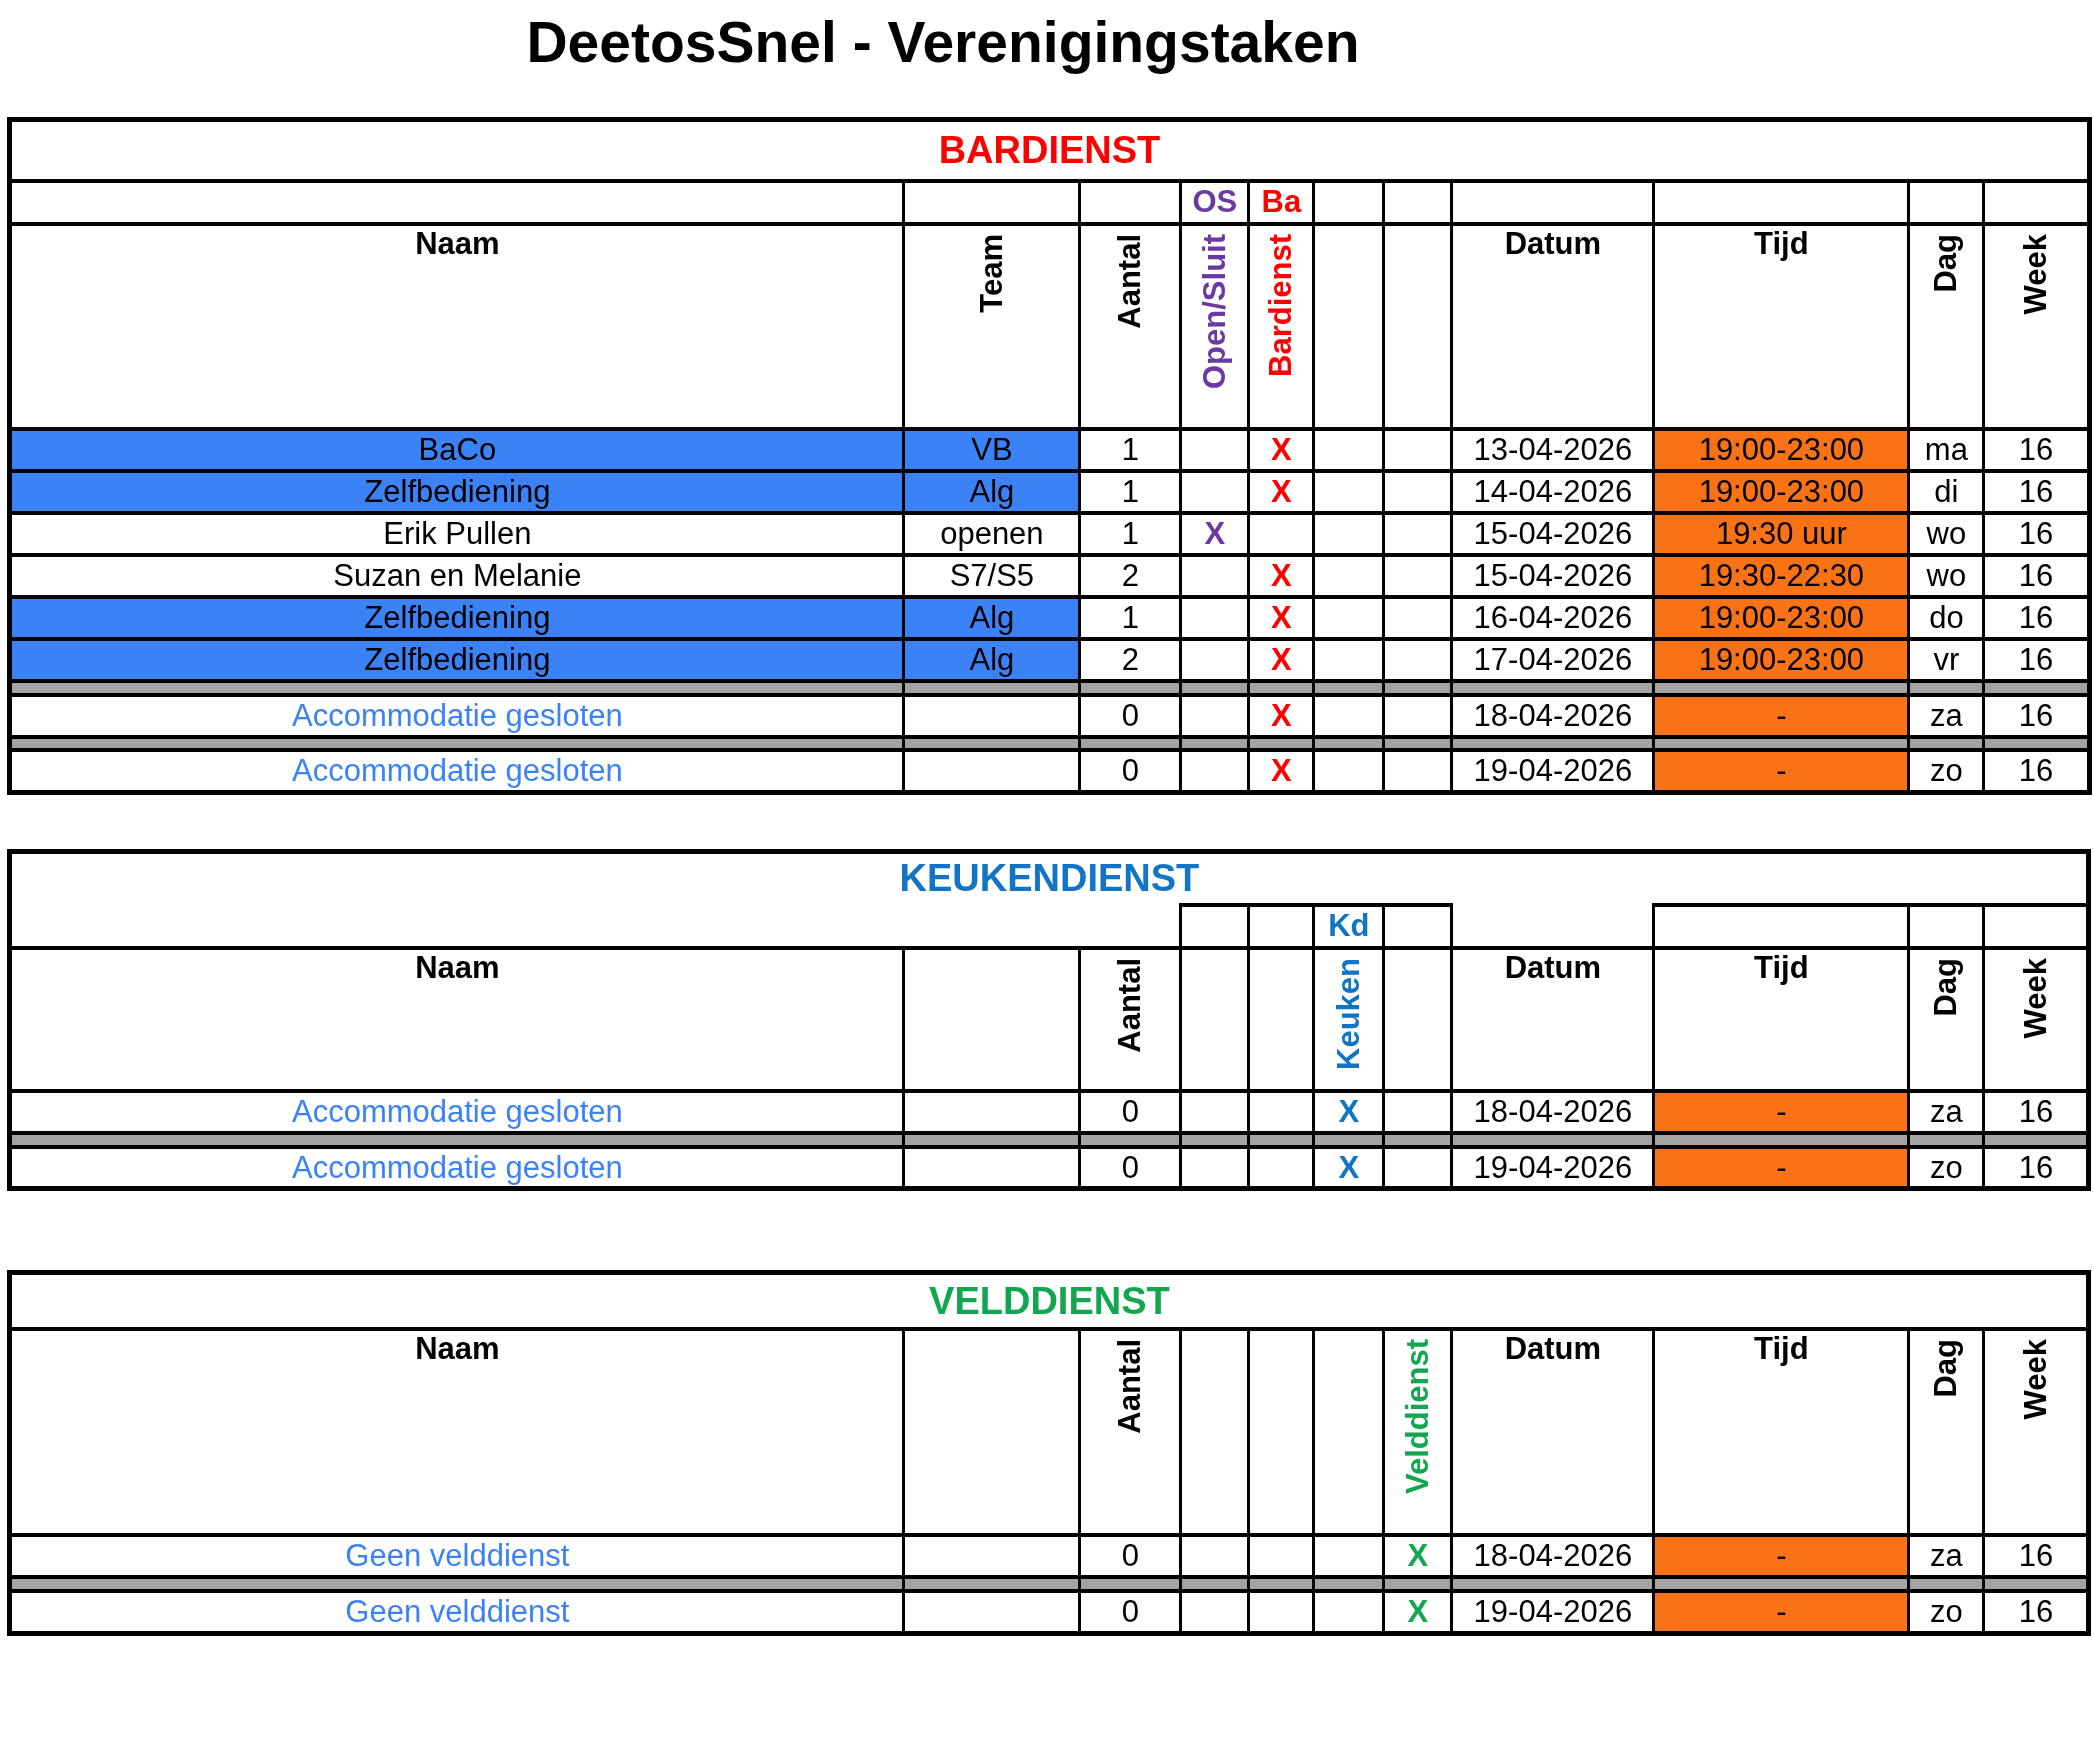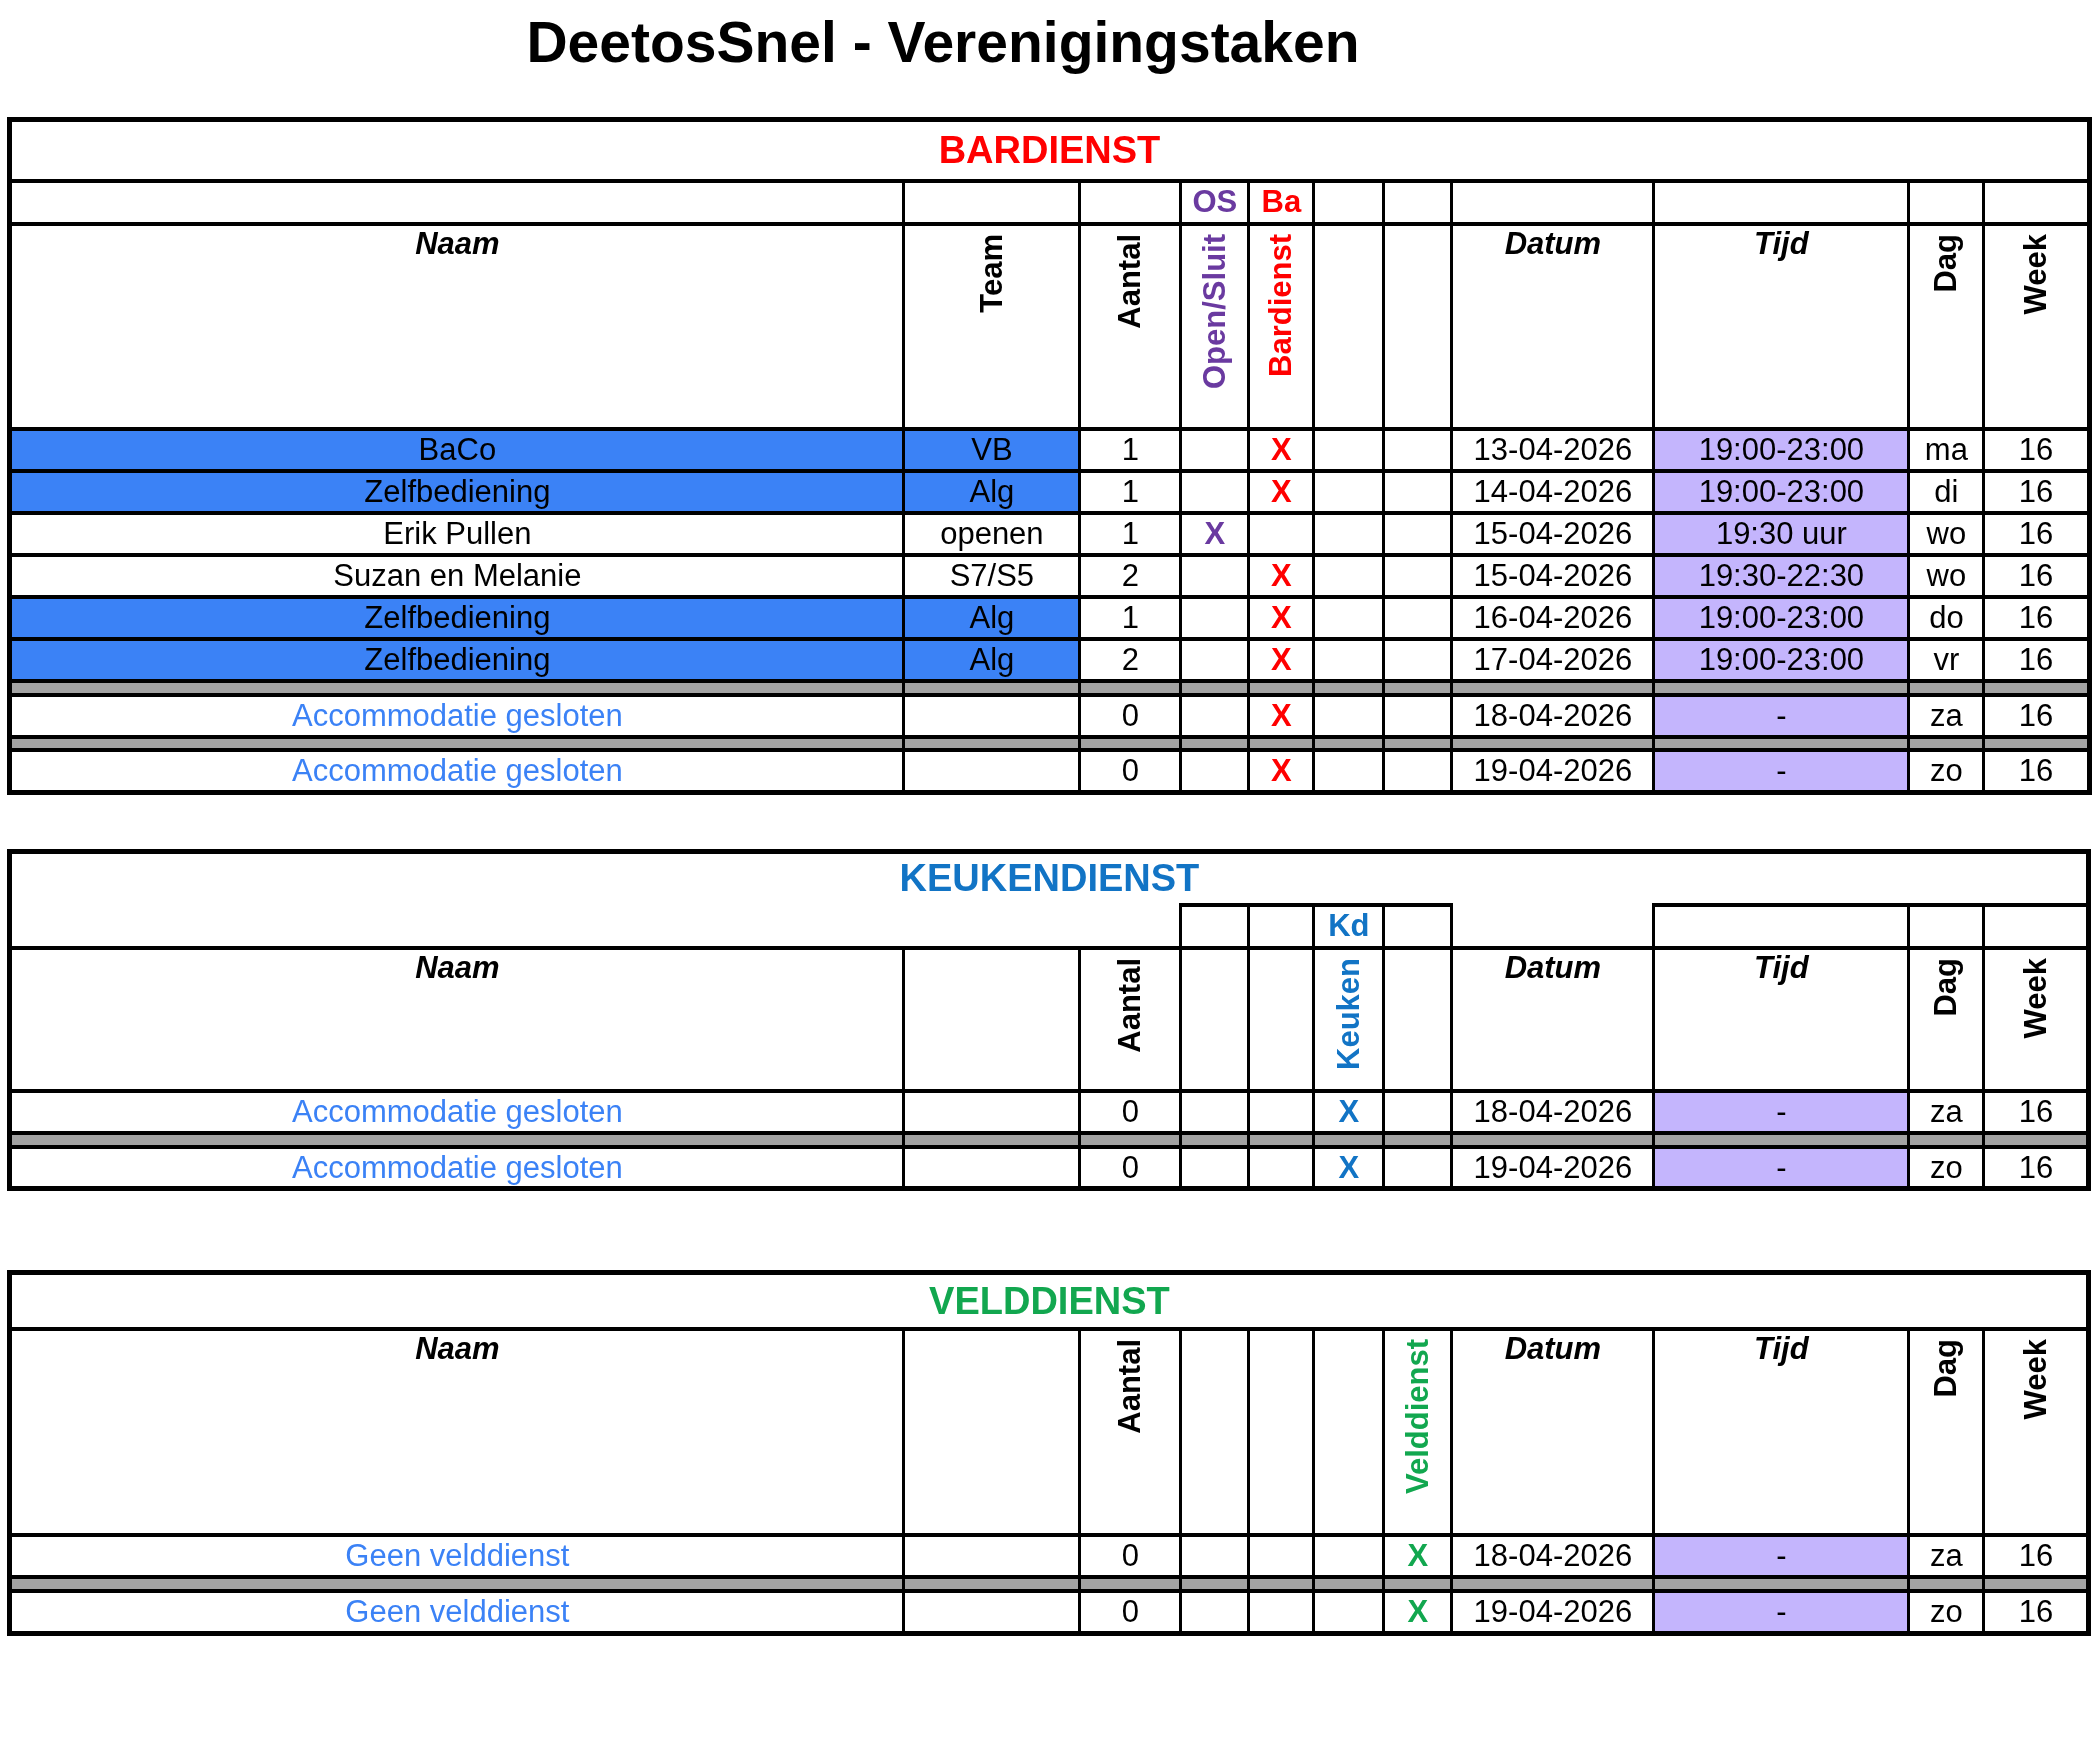--- a/index.html
+++ b/index.html
@@ -16,29 +16,29 @@
   
   tr.mini td{height:39px;text-align:center;font-weight:bold;vertical-align:middle;}
   tr.mini td.nb{border:none;}
   tr.mini td.blr{border-top:none;border-bottom:none;}
   tr.mini td.tt{border-top:4.9px solid #000;}
   
   tr.head td{border-top:4.9px solid #000;border-bottom:4.9px solid #000;vertical-align:top;text-align:center;font-weight:bold;}
   #t-bar tr.head{height:205px;}
   #t-keu tr.head{height:143px;}
   #t-vel tr.head{height:206px;}
-  .hh{padding-top:8.2px;font-style:italic;}
+  .hh{padding-top:8.2px;}
   .vt{display:inline-block;writing-mode:vertical-rl;transform:rotate(180deg);margin-top:8.2px;line-height:1.05;}
   
   tr.data{height:42px;}
   tr.data td{text-align:center;vertical-align:middle;}
   td.naam{text-align:left;padding-left:8.2px;}
   .hl{background:#3b82f6;}
   .redtext{color:#3b82f6;}
-  td.tijd{background:#c4b5fd;}
+  td.tijd{background:#f97316;}
   tr.sep{height:9.8px;}
   tr.sep td{background:#A3A3A3;height:9.8px;line-height:0;font-size:0;padding:0;}
   
   .purple{color:#6A3AA0;}
   .redc{color:#FF0000;}
   .bluec{color:#1274C5;}
   .greenc{color:#12A74F;}
   td.xc{font-weight:bold;}
   
   #t-bar{margin-top:37px;}

